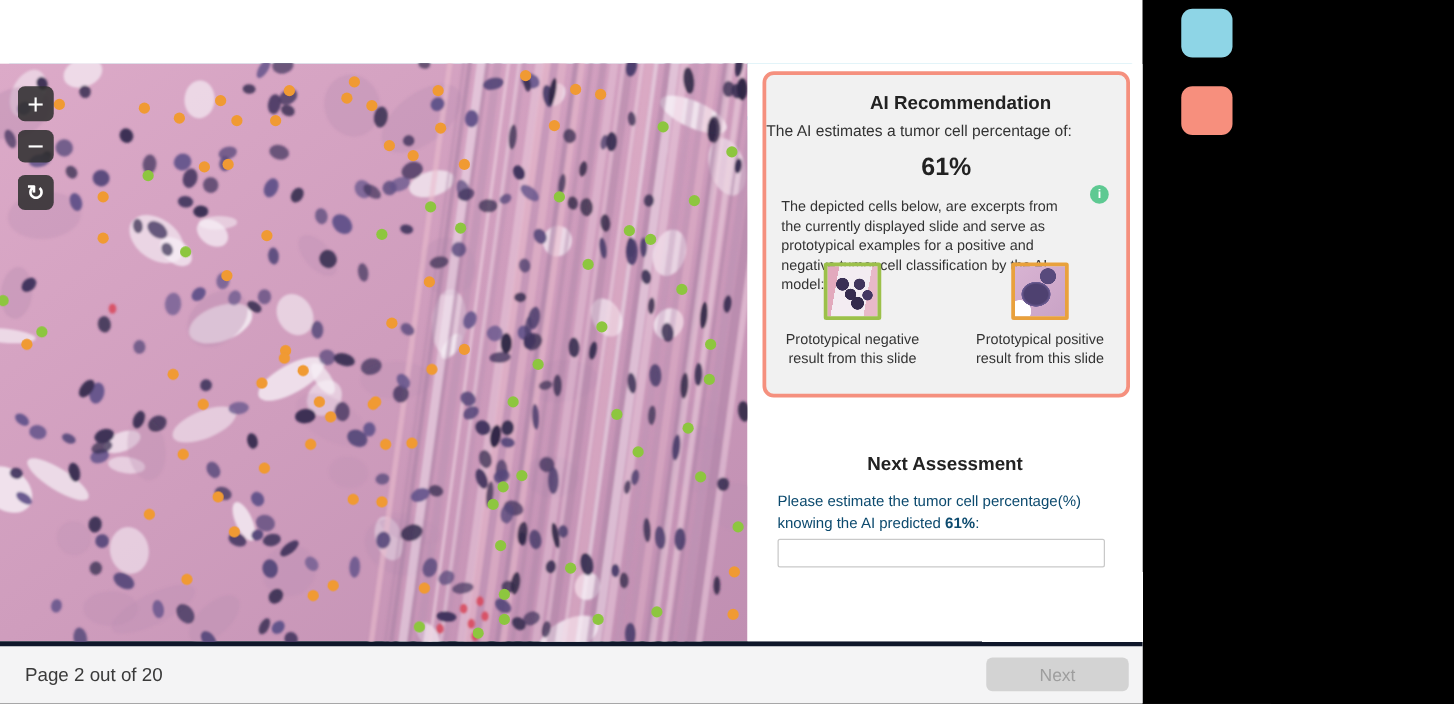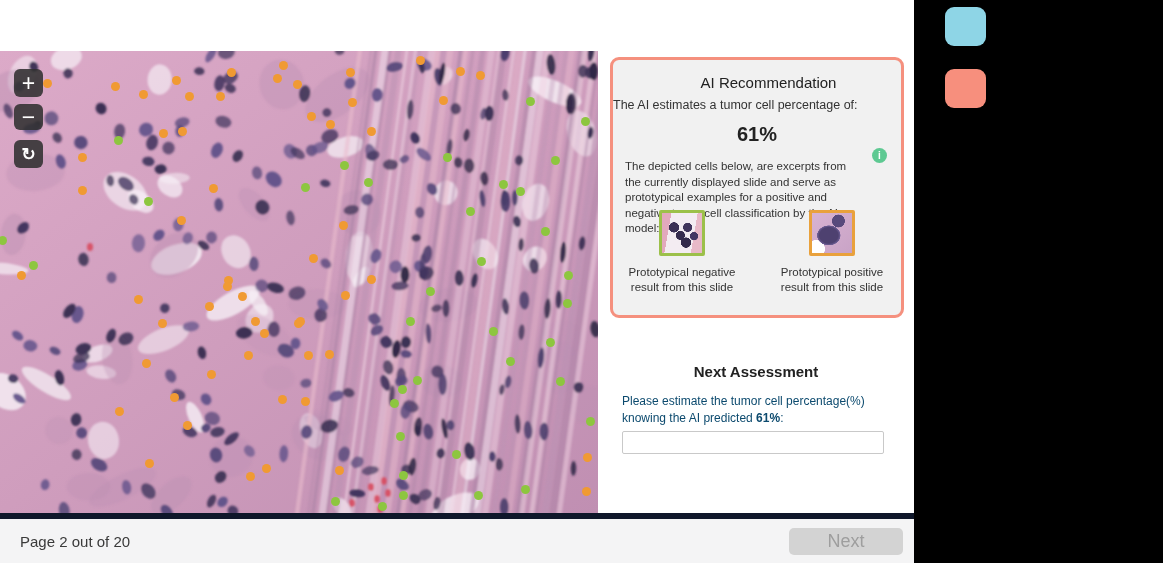--- a/index.html
+++ b/index.html
@@ -37,21 +37,21 @@
     background:var(--toggle,#35c08e); cursor:pointer; flex:0 0 auto; }
   .toggle-knob { position:absolute; right:1.5px; top:1.5px; width:13px; height:13px;
     border-radius:50%; background:#fff; }
   .det-row2 { margin-top:3px; font-size:13px; color:#fff; }
   .det-row2 .pos { color:var(--positive,#f09a33); }
 
   
   .panel { position:absolute; left:598px; top:51px; width:316px; height:462px; background:#fff; }
   .ai-box { position:absolute; left:12px; top:6px; width:294px; height:261px;
     background:#f1f1f1; border:3px solid var(--salmon,#f5907e); border-radius:9px; }
-  .ai-title { margin-top:14px; text-align:center; font-size:15px; font-weight:normal; color:#222;margin-left:23px; }
+  .ai-title { margin-top:14px; text-align:center; font-size:15px; font-weight:bold; color:#222;margin-left:23px; }
   .ai-sub { margin-top:7px; text-align:left; font-size:12.5px; color:#333; }
   .ai-value { margin-top:11px; text-align:center; font-size:20px; font-weight:bold; color:#222; }
   .ai-desc { margin-top:13px; margin-left:12px; width:232px; font-size:11.5px;
     line-height:1.35; color:#333; }
   .info-icon { position:absolute; right:14px; top:88px; width:15px; height:15px;
     border-radius:50%; background:var(--info,#5ec992); color:#fff; font-size:10px;
     font-weight:bold; display:flex; align-items:center; justify-content:center; font-style:normal; }
   .examples { position:absolute; left:0; top:150px; width:100%; display:flex; justify-content:center; gap:26px; }
   .example-col { width:124px; display:flex; flex-direction:column; align-items:center; }
   .thumb { width:46px; height:46px; border-radius:2px; border:3px solid #999; }
@@ -72,25 +72,25 @@
   .assess-title { position:absolute; left:0; top:312px; width:100%; text-align:center;
     font-size:15px; font-weight:bold; color:#222; }
   .assess-prompt { position:absolute; left:24px; top:342px; width:270px; font-size:12px;
     line-height:1.4; color:#0c4a6e; }
   .assess-input { position:absolute; left:24px; top:380px; width:262px; height:23px;
     border:1px solid #c9c9c9; border-radius:2px; background:#fff; font-size:13px; padding:0 6px;
     font-family:"Liberation Sans", sans-serif; }
 
   
   .footer { position:absolute; left:0; top:513px; width:914px; height:50px;
-    background:#f4f4f5; border-top:6px solid #0f172a; }
+    background:#f4f4f5; border-top:4px solid #0f172a; }
   .page-label { position:absolute; left:20px; top:0; height:100%; display:flex;
     align-items:center; font-size:15px; color:#3a3a3a; }
   .next-btn { position:absolute; left:789px; top:9px; width:114px; height:27px;
-    background:#d3d3d3; color:#9e9e9e; border:none; border-radius:5px; font-size:18px;
+    background:#d3d3d3; color:#9e9e9e; border:none; border-radius:5px; font-size:14px;
     font-family:"Liberation Sans", sans-serif; }
 
   
   .swatch { position:absolute; width:41px; height:39px; border-radius:9px; }
   .swatch-blue { left:945px; top:7px; }
   .swatch-salmon { left:945px; top:69px; }
 </style>
 </head>
 <body>
 

